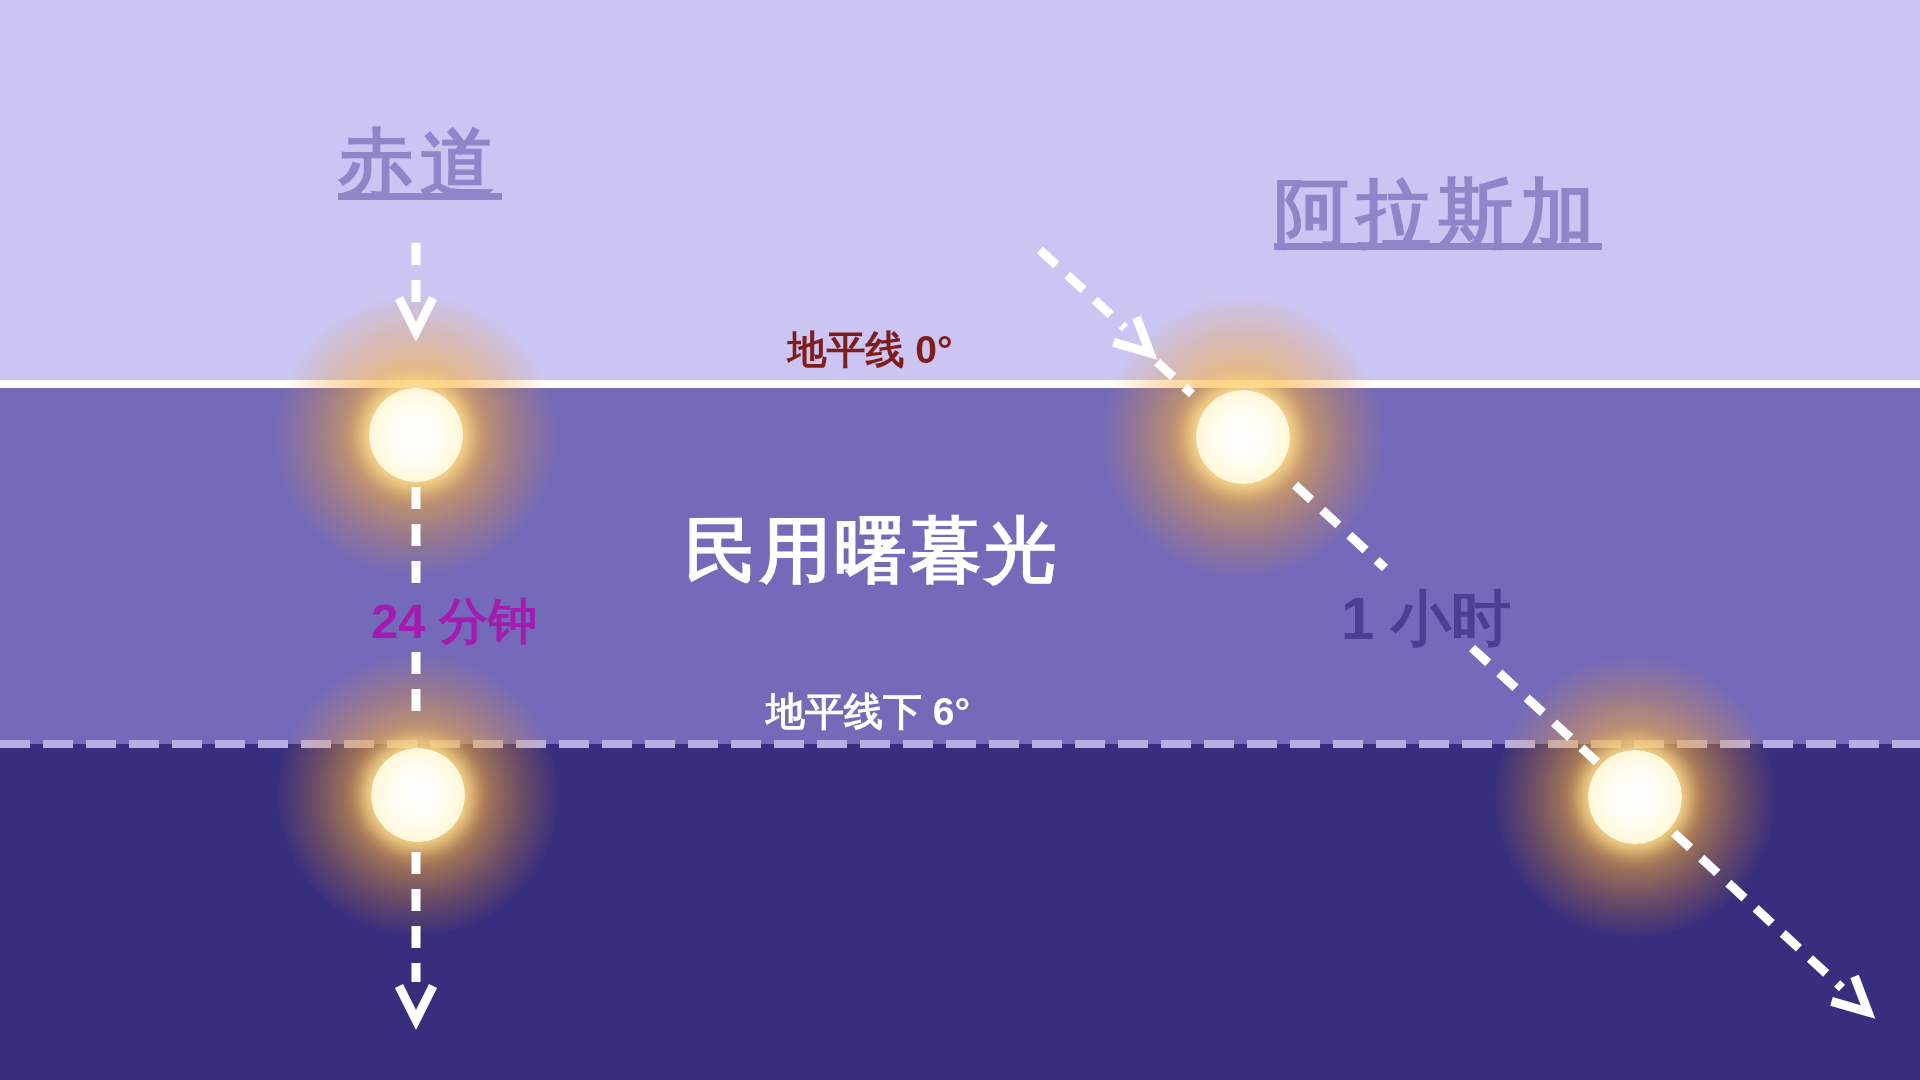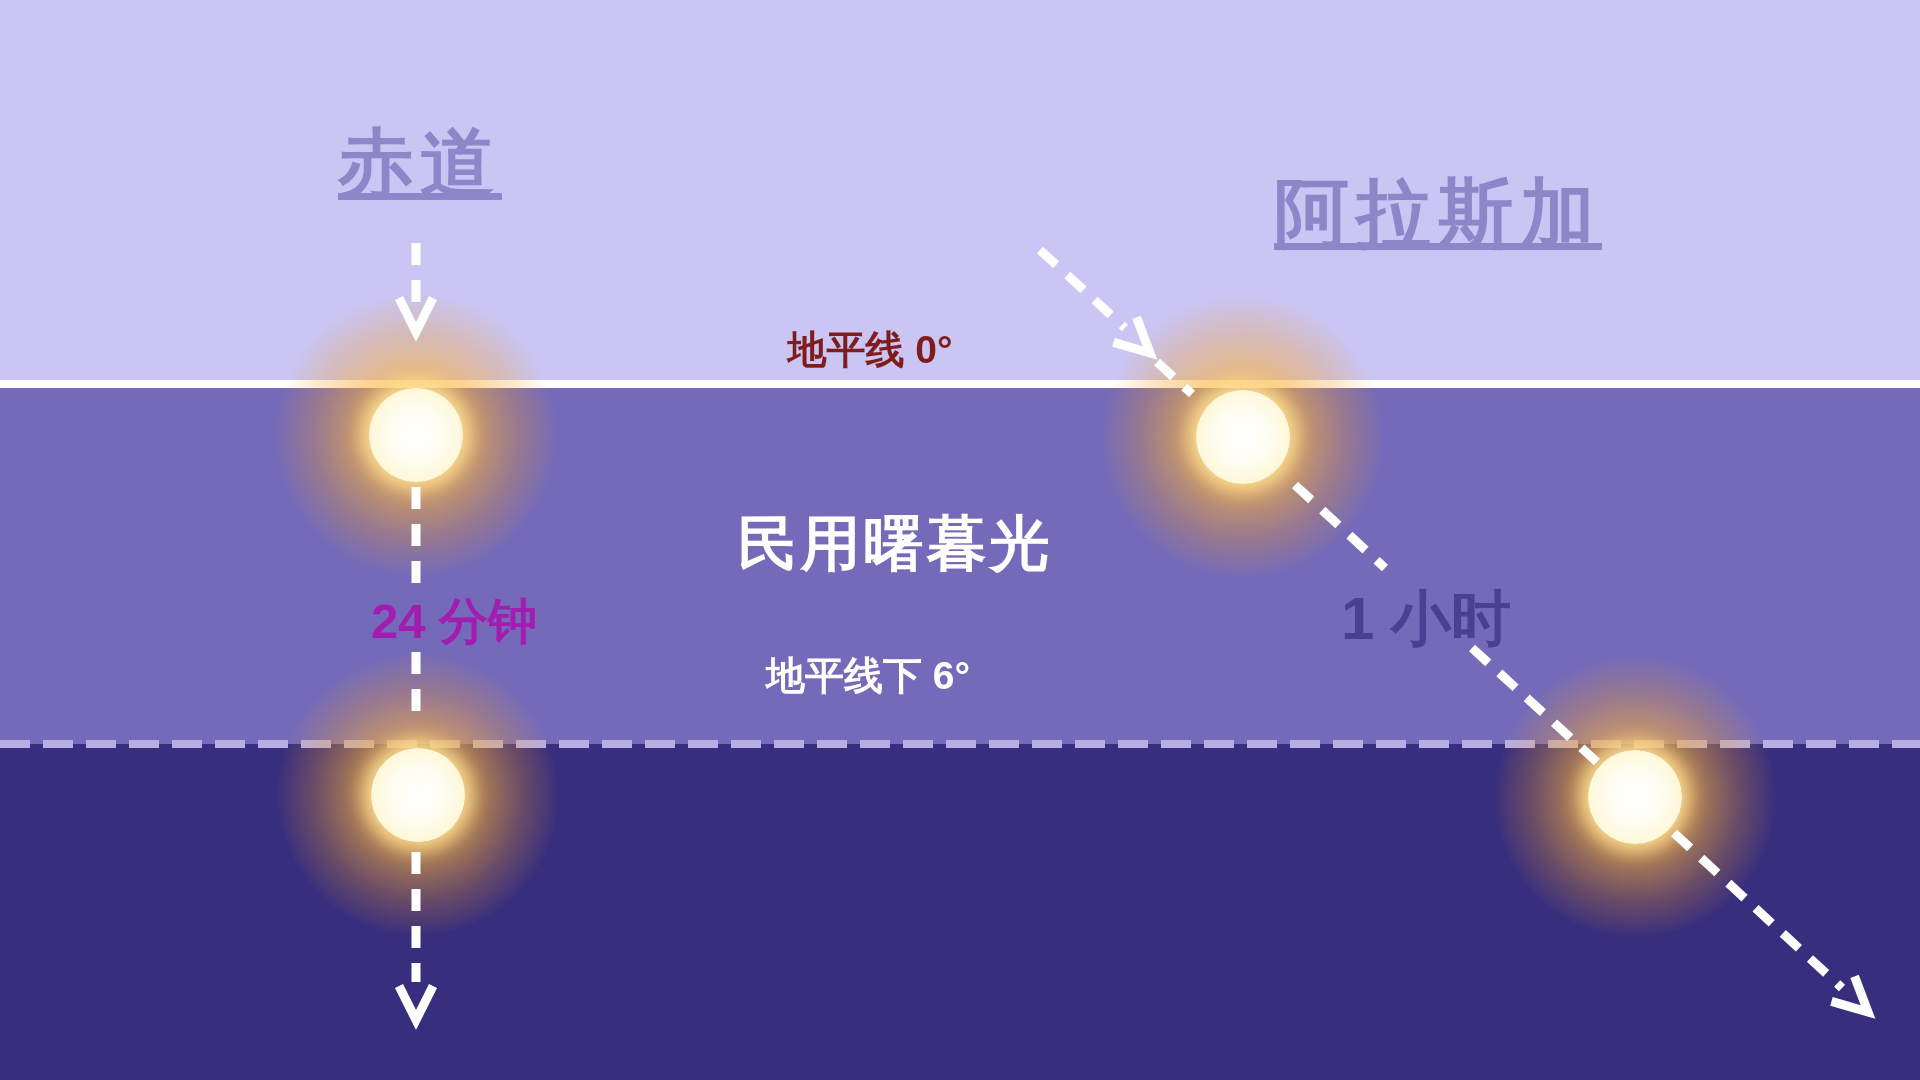--- a/index.html
+++ b/index.html
@@ -37,24 +37,24 @@
       #ffffff 0%, #fffdf2 40%, #fff7d6 72%, #ffedb2 92%, #fbdf97 100%);
     box-shadow: 0 0 18px 8px rgba(255,224,146,0.9);
   }
 
   
   .label { position: absolute; z-index: 5; white-space: nowrap; transform: translateX(-50%); line-height: 1; font-weight: bold; }
   .region-title   { font-size: 75px; color: #8d87c9; letter-spacing: 7px; text-decoration: underline; }
   .title-equator  { left: 420px;  top: 126px; }
   .title-alaska   { left: 1438px; top: 128px; margin-top: 48px; }
   .horizon-label       { left: 870px;  top: 330px; font-size: 39px; color: #7f1d1d; }
-  .twilight-label      { left: 872px;  top: 514px; font-size: 60px; color: #ffffff; letter-spacing: 3px; margin-left: 23px; }
+  .twilight-label      { left: 872px;  top: 514px; font-size: 72px; color: #ffffff; letter-spacing: 3px; }
   .duration-equator    { left: 434px;  top: 597px; font-size: 49px; color: #a21caf; margin-left: 20px; }
   .duration-alaska     { left: 1426px; top: 589px; font-size: 60px; color: #4b3f93; }
-  .below-horizon-label { left: 868px;  top: 656px; font-size: 39px; color: #ffffff; }
+  .below-horizon-label { left: 868px;  top: 692px; font-size: 39px; color: #ffffff; }
 </style>
 </head>
 <body>
 
 <div class="scene">
 
   <div class="band band-sky"></div>
   <div class="band band-twilight"></div>
   <div class="band band-night"></div>
   <div class="horizon-line"></div>

